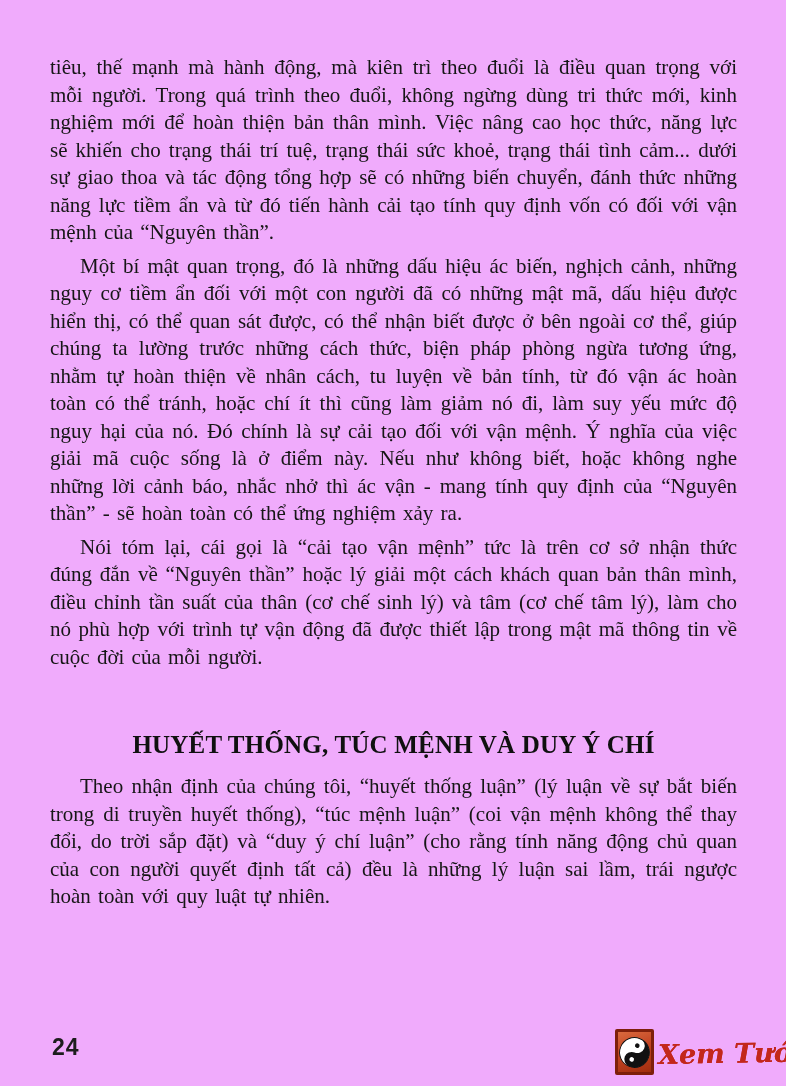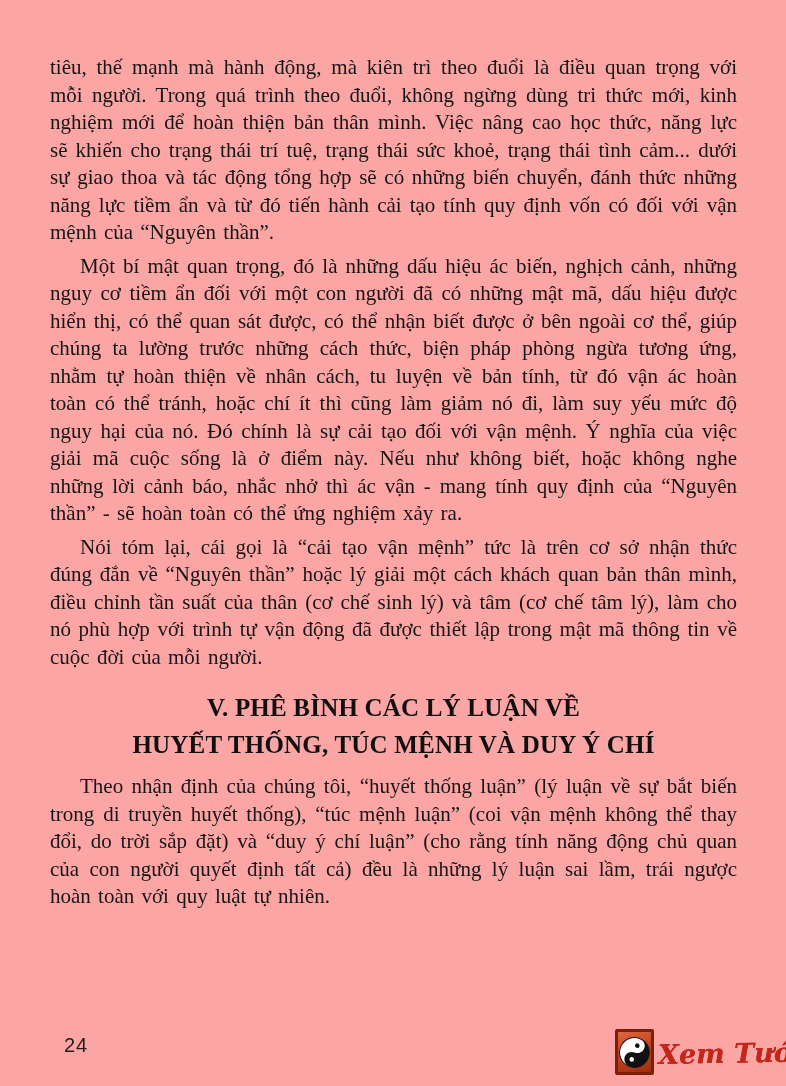--- a/index.html
+++ b/index.html
@@ -4,21 +4,21 @@
 <style>
   html, body {
     margin: 0;
     padding: 0;
     background: #ffffff;
   }
   .page {
     position: relative;
     width: 786px;
     height: 1086px;
-    background: #fca5a5;
+    background: #f0abfc;
     overflow: hidden;
     font-family: "Liberation Serif", "DejaVu Serif", serif;
     color: #161616;
   }
   .text-block {
     position: absolute;
     left: 50px;
     right: 49px;
     top: 54px;
   }
@@ -38,25 +38,25 @@
     text-align: center;
     font-size: 25px;
     line-height: 37px;
     font-weight: bold;
     margin: 18px 10px 10px 10px;
     color: #101010;
     letter-spacing: 0.2px;
   }
   .footer-page-number {
     position: absolute;
-    left: 64px;
+    left: 52px;
     top: 1034px;
     font-family: "Liberation Sans", sans-serif;
-    font-size: 20px;
-    font-weight: normal;
+    font-size: 23px;
+    font-weight: bold;
     color: #1d1d1d;
     letter-spacing: 1px;
   }
   .watermark {
     position: absolute;
     left: 615px;
     top: 1029px;
     display: flex;
     align-items: center;
     gap: 4px;
@@ -93,21 +93,21 @@
 <body>
 
 <div class="page">
 
   <div class="text-block">
     <p class="para continued">tiêu, thế mạnh mà hành động, mà kiên trì theo đuổi là điều quan trọng với mỗi người. Trong quá trình theo đuổi, không ngừng dùng tri thức mới, kinh nghiệm mới để hoàn thiện bản thân mình. Việc nâng cao học thức, năng lực sẽ khiến cho trạng thái trí tuệ, trạng thái sức khoẻ, trạng thái tình cảm... dưới sự giao thoa và tác động tổng hợp sẽ có những biến chuyển, đánh thức những năng lực tiềm ẩn và từ đó tiến hành cải tạo tính quy định vốn có đối với vận mệnh của “Nguyên thần”.</p>
     <p class="para">Một bí mật quan trọng, đó là những dấu hiệu ác biến, nghịch cảnh, những nguy cơ tiềm ẩn đối với một con người đã có những mật mã, dấu hiệu được hiển thị, có thể quan sát được, có thể nhận biết được ở bên ngoài cơ thể, giúp chúng ta lường trước những cách thức, biện pháp phòng ngừa tương ứng, nhằm tự hoàn thiện về nhân cách, tu luyện về bản tính, từ đó vận ác hoàn toàn có thể tránh, hoặc chí ít thì cũng làm giảm nó đi, làm suy yếu mức độ nguy hại của nó. Đó chính là sự cải tạo đối với vận mệnh. Ý nghĩa của việc giải mã cuộc sống là ở điểm này. Nếu như không biết, hoặc không nghe những lời cảnh báo, nhắc nhở thì ác vận - mang tính quy định của “Nguyên thần” - sẽ hoàn toàn có thể ứng nghiệm xảy ra.</p>
     <p class="para">Nói tóm lại, cái gọi là “cải tạo vận mệnh” tức là trên cơ sở nhận thức đúng đắn về “Nguyên thần” hoặc lý giải một cách khách quan bản thân mình, điều chỉnh tần suất của thân (cơ chế sinh lý) và tâm (cơ chế tâm lý), làm cho nó phù hợp với trình tự vận động đã được thiết lập trong mật mã thông tin về cuộc đời của mỗi người.</p>
 
     <h2 class="section-heading">
-      <span>V. PHÊ BÌNH CÁC LÝ LUẬN VỀ</span><br>
+      <br>
       <span>HUYẾT THỐNG, TÚC MỆNH VÀ DUY Ý CHÍ</span>
     </h2>
 
     <p class="para">Theo nhận định của chúng tôi, “huyết thống luận” (lý luận về sự bắt biến trong di truyền huyết thống), “túc mệnh luận” (coi vận mệnh không thể thay đổi, do trời sắp đặt) và “duy ý chí luận” (cho rằng tính năng động chủ quan của con người quyết định tất cả) đều là những lý luận sai lầm, trái ngược hoàn toàn với quy luật tự nhiên.</p>
   </div>
 
   <div class="footer-page-number">24</div>
 
   <div class="watermark">
     <div class="icon-box">

